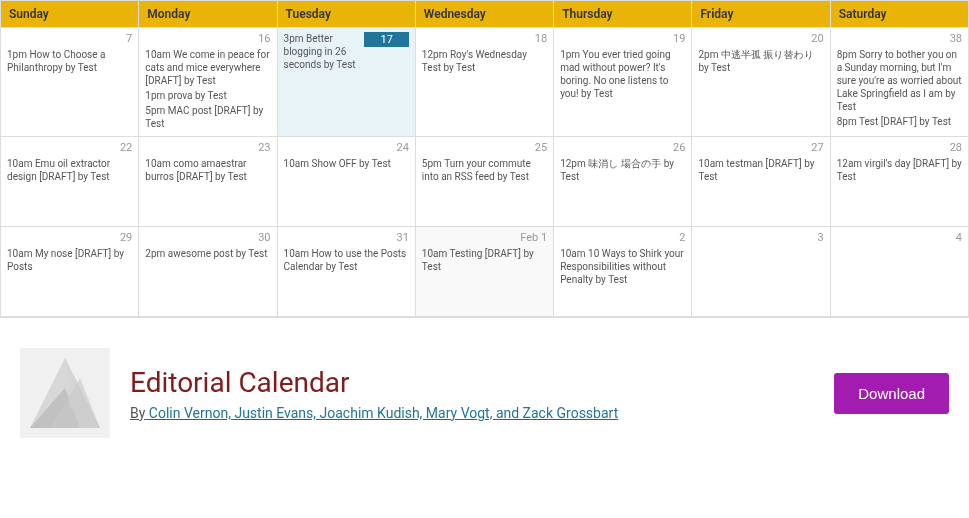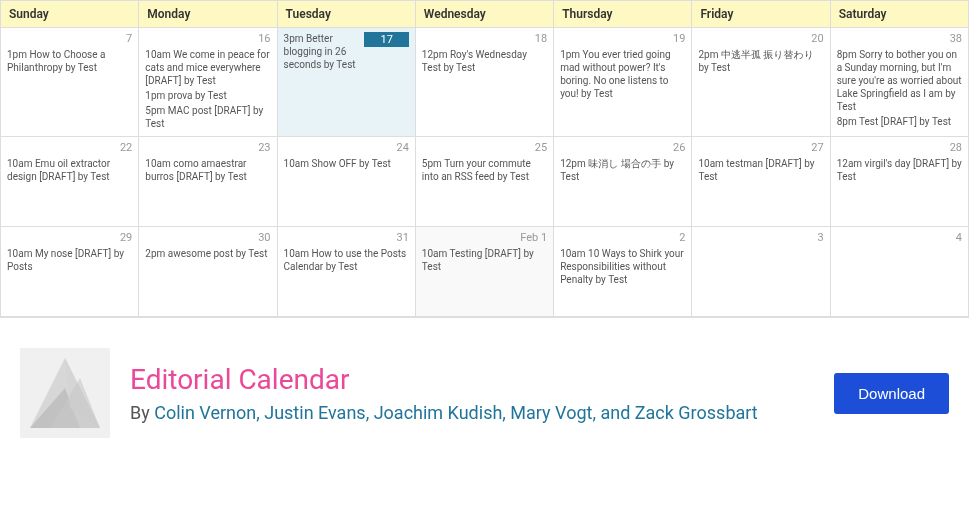--- a/index.html
+++ b/index.html
@@ -3,21 +3,21 @@
   <meta charset="utf-8">
   <style>
     * { box-sizing: border-box; margin: 0; padding: 0; }
     body { font-family: -apple-system, BlinkMacSystemFont, "Segoe UI", Roboto, sans-serif; background: #fff; font-size: 11px; color: #333; }
 
     .calendar-wrapper { width: 969px; }
 
     
     .calendar-grid { width: 100%; border-collapse: collapse; }
     .calendar-grid th {
-      background: #fef9c3;
+      background: #eab308;
       border: 1px solid #ddd;
       padding: 6px 8px;
       text-align: left;
       font-weight: 600;
       font-size: 12px;
       color: #333;
     }
     .calendar-grid td {
       border: 1px solid #ddd;
       vertical-align: top;
@@ -67,33 +67,34 @@
       width: 90px;
       height: 90px;
       flex-shrink: 0;
     }
     .plugin-details {
       flex: 1;
     }
     .plugin-title {
       font-size: 28px;
       font-weight: 400;
-      color: #ec4899;
+      color: #7f1d1d;
       margin-bottom: 6px;
     }
     .plugin-authors {
-      font-size: 18px;
+      font-size: 14px;
       color: #555;
+      text-decoration: underline;
     }
     .plugin-authors a {
       color: #21759b;
       text-decoration: none;
     }
     .download-btn {
-      background: #1d4ed8;
+      background: #a21caf;
       color: #fff;
       border: none;
       padding: 12px 24px;
       font-size: 15px;
       border-radius: 3px;
       cursor: pointer;
       white-space: nowrap;
       font-weight: 500;
     }
   </style>

